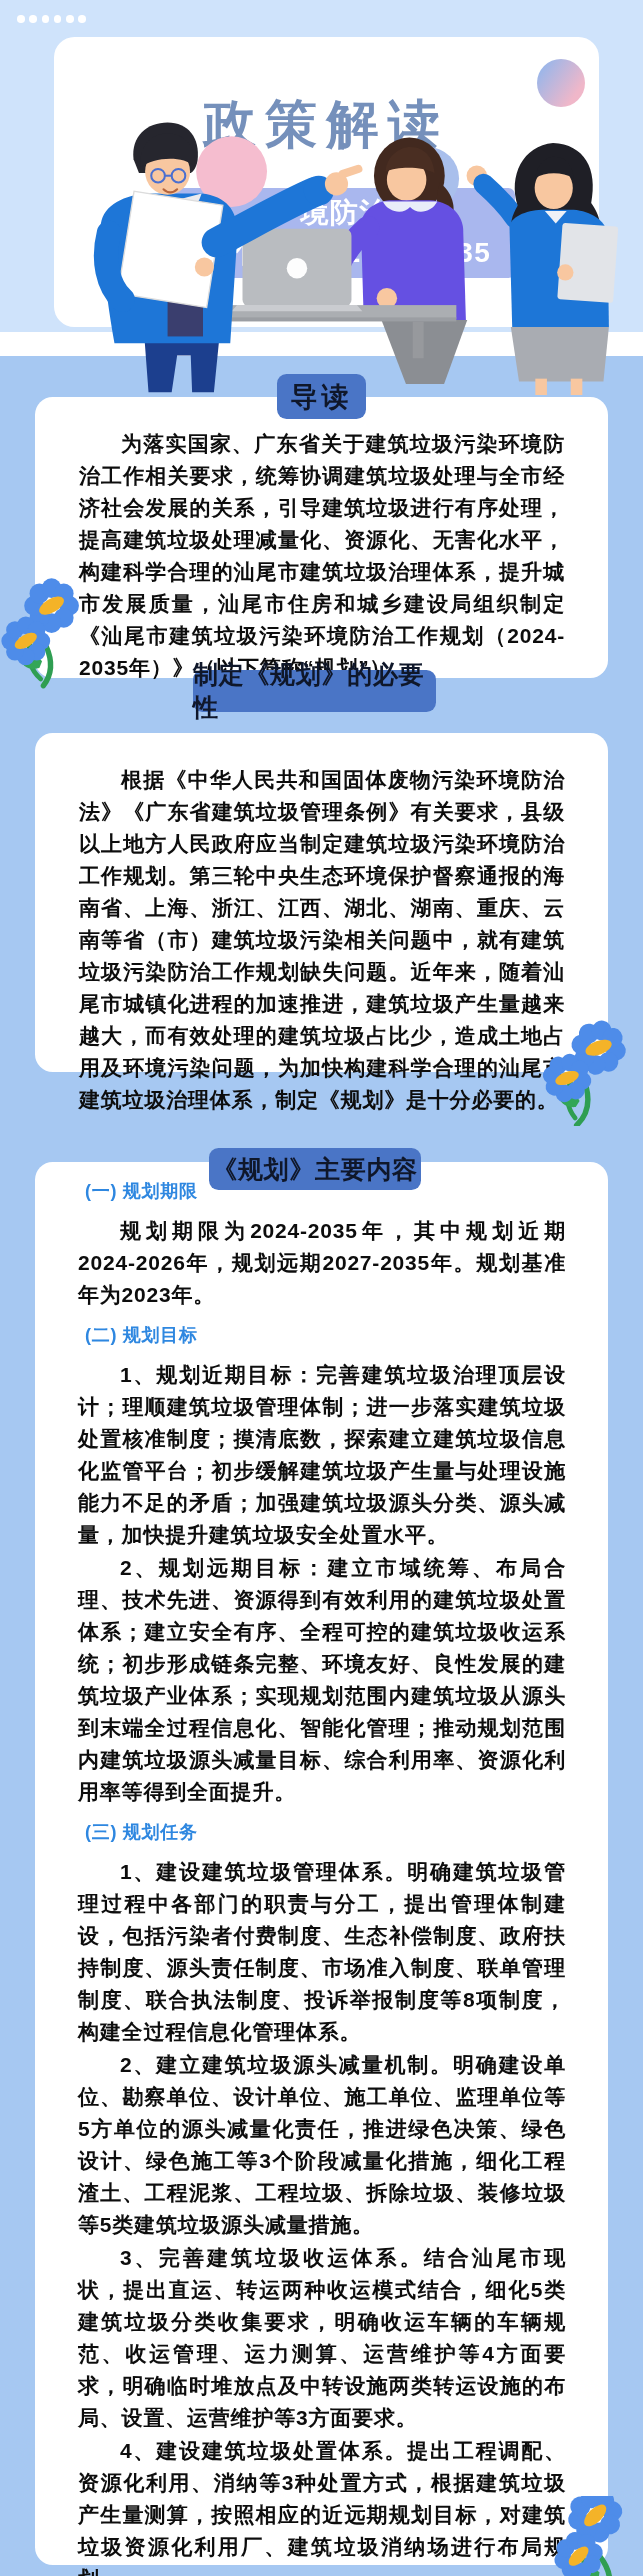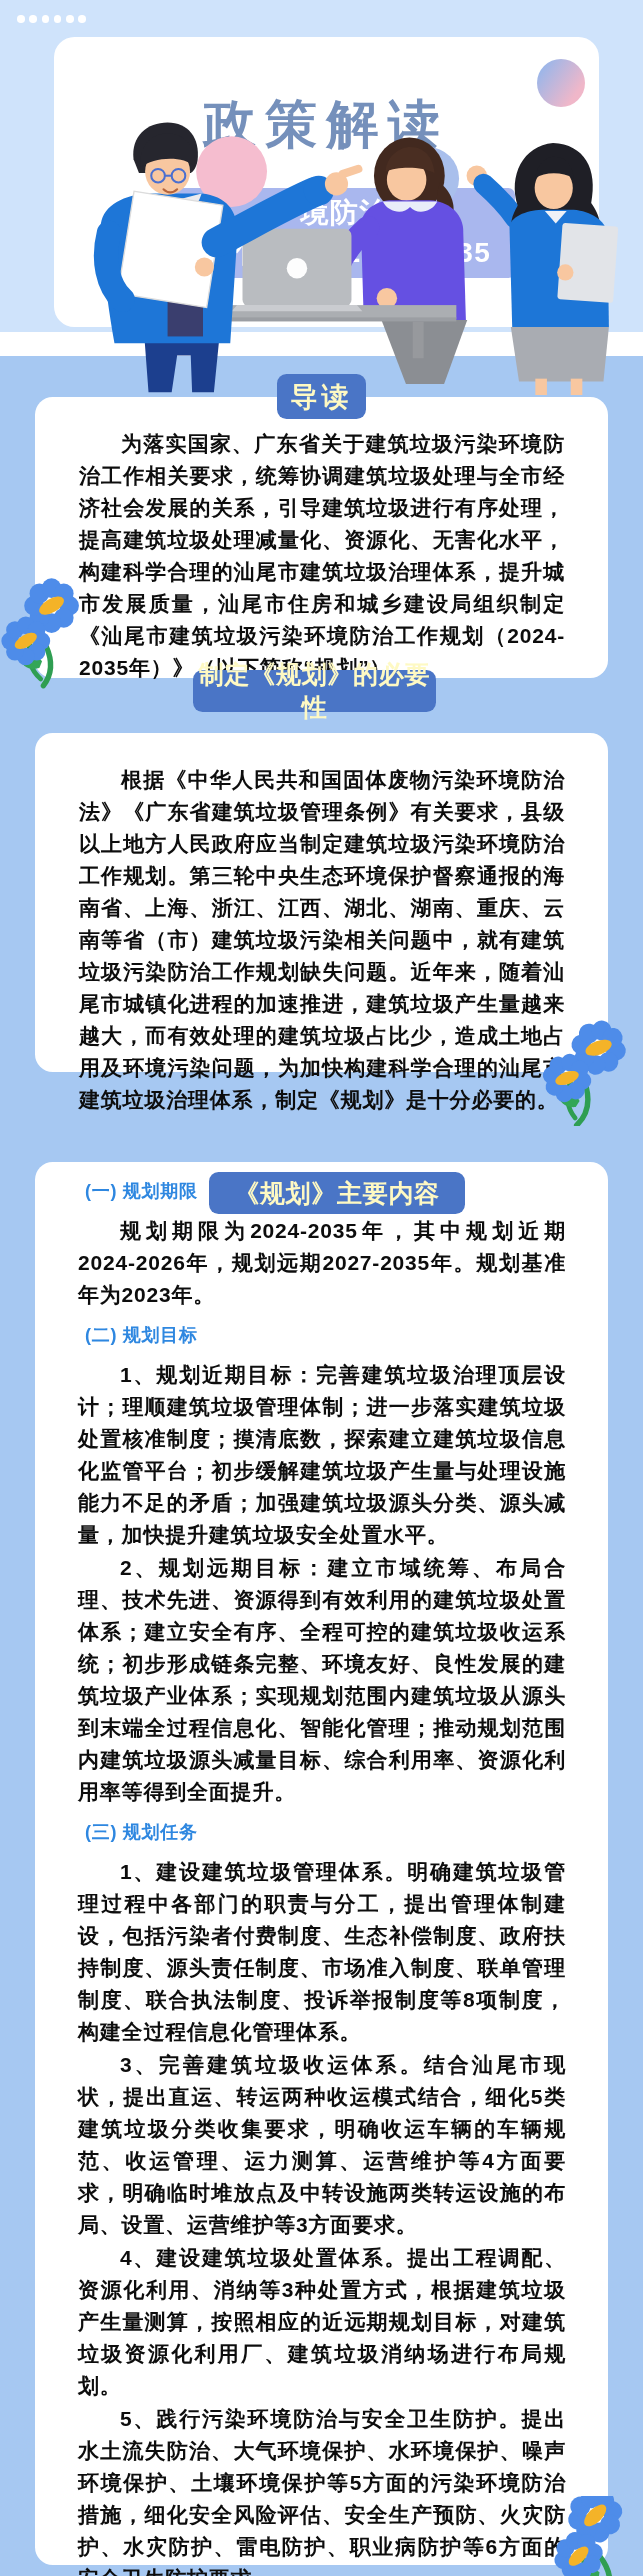--- a/index.html
+++ b/index.html
@@ -20,25 +20,25 @@
                   background:#a9b7ee; border-radius:6.8px; color:#ffffff; font-weight:800;
                   font-size:28px; line-height:40px; letter-spacing:1.4px;
                   display:flex; flex-direction:column; justify-content:center; text-align:center; }
   .people-svg { position:absolute; left:0; top:0; width:643px; height:395px; pointer-events:none; }
 
   
   .card { position:absolute; left:35px; width:573px; background:#ffffff; border-radius:17.7px; }
   #card-intro { top:397px; height:281px; }
   #card-necessity { top:733px; height:339px; }
   #card-main { top:1162px; height:1403px; }
-  .badge { position:absolute; background:#4a75c6; color:#fef9c3; font-weight:800;
-           display:flex; align-items:center; justify-content:center; border-radius:9.5px; z-index:5;text-align:center; }
+  .badge { position:absolute; background:#4a75c6; color:#0f172a; font-weight:800;
+           display:flex; align-items:center; justify-content:center; border-radius:9.5px; z-index:5; }
   #badge-intro { left:277px; top:374px; width:89px; height:45px; font-size:27px; letter-spacing:4.1px; }
   #badge-necessity { left:193px; top:670px; width:243px; height:42px; font-size:25px; letter-spacing:0.7px; }
-  #badge-main { left:209px; top:1172px; width:256px; height:42px; font-size:25px; letter-spacing:0.7px; }
+  #badge-main { left:209px; top:1148px; width:212px; height:42px; font-size:25px; letter-spacing:0.7px; }
 
   .card-text { position:absolute; color:#0d0d0d; font-size:21px; line-height:32px;
                letter-spacing:0.8px; text-align:justify; font-weight:600; z-index:4; }
   #intro-text { left:78px; top:427px; width:488px; }
   #necessity-text { left:78px; top:763px; width:488px; }
   #main-text { left:77px; top:1167px; width:490px; }
   .body-para { margin:1px; text-indent:2em; }
   .sub-heading { margin:8px; color:#2e87e0; font-size:18px; line-height:32px; font-weight:800; letter-spacing:0.7px; }
   .lead { font-weight:800; }
 
@@ -190,20 +190,21 @@
 
     <h3 class="sub-heading">(一) 规划期限</h3>
     <p class="body-para">规划期限为2024-2035年，其中规划近期2024-2026年，规划远期2027-2035年。规划基准年为2023年。</p>
 
     <h3 class="sub-heading">(二) 规划目标</h3>
     <p class="body-para"><span class="lead">1、规划近期目标：</span><span>完善建筑垃圾治理顶层设计；理顺建筑垃圾管理体制；进一步落实建筑垃圾处置核准制度；摸清底数，探索建立建筑垃圾信息化监管平台；初步缓解建筑垃圾产生量与处理设施能力不足的矛盾；加强建筑垃圾源头分类、源头减量，加快提升建筑垃圾安全处置水平。</span></p>
     <p class="body-para"><span class="lead">2、规划远期目标：</span><span>建立市域统筹、布局合理、技术先进、资源得到有效利用的建筑垃圾处置体系；建立安全有序、全程可控的建筑垃圾收运系统；初步形成链条完整、环境友好、良性发展的建筑垃圾产业体系；实现规划范围内建筑垃圾从源头到末端全过程信息化、智能化管理；推动规划范围内建筑垃圾源头减量目标、综合利用率、资源化利用率等得到全面提升。</span></p>
 
     <h3 class="sub-heading">(三) 规划任务</h3>
     <p class="body-para"><span class="lead">1、建设建筑垃圾管理体系。</span><span>明确建筑垃圾管理过程中各部门的职责与分工，提出管理体制建设，包括污染者付费制度、生态补偿制度、政府扶持制度、源头责任制度、市场准入制度、联单管理制度、联合执法制度、投诉举报制度等8项制度，构建全过程信息化管理体系。</span></p>
+    <p class="body-para"><span class="lead">2、建立建筑垃圾源头减量机制。</span><span>明确建设单位、勘察单位、设计单位、施工单位、监理单位等5方单位的源头减量化责任，推进绿色决策、绿色设计、绿色施工等3个阶段减量化措施，细化工程渣土、工程泥浆、工程垃圾、拆除垃圾、装修垃圾等5类建筑垃圾源头减量措施。</span></p>
     <p class="body-para"><span class="lead">3、完善建筑垃圾收运体系。</span><span>结合汕尾市现状，提出直运、转运两种收运模式结合，细化5类建筑垃圾分类收集要求，明确收运车辆的车辆规范、收运管理、运力测算、运营维护等4方面要求，明确临时堆放点及中转设施两类转运设施的布局、设置、运营维护等3方面要求。</span></p>
     <p class="body-para"><span class="lead">4、建设建筑垃圾处置体系。</span><span>提出工程调配、资源化利用、消纳等3种处置方式，根据建筑垃圾产生量测算，按照相应的近远期规划目标，对建筑垃圾资源化利用厂、建筑垃圾消纳场进行布局规划。</span></p>
     <p class="body-para"><span class="lead">5、践行污染环境防治与安全卫生防护。</span><span>提出水土流失防治、大气环境保护、水环境保护、噪声环境保护、土壤环境保护等5方面的污染环境防治措施，细化安全风险评估、安全生产预防、火灾防护、水灾防护、雷电防护、职业病防护等6方面的安全卫生防护要求。</span></p>
 
   </div>
   <svg class="flowers" id="flowers-main" viewBox="0 0 152 117">
     <use href="#flower-pair" transform="translate(16,-12) rotate(-14 70 70)"></use>
   </svg>
 
 </div>

